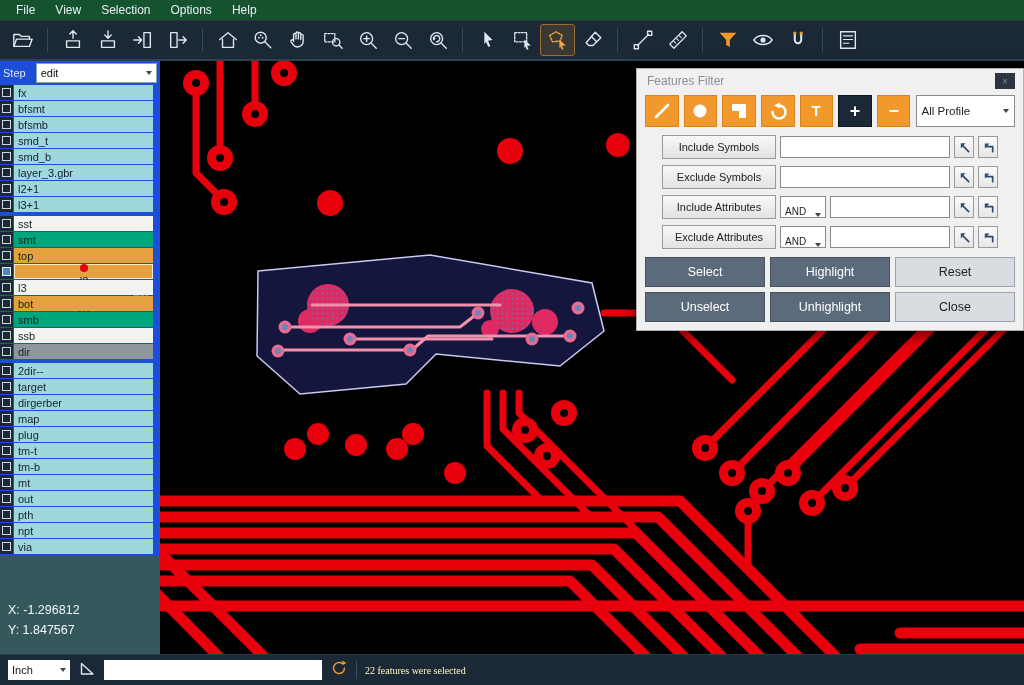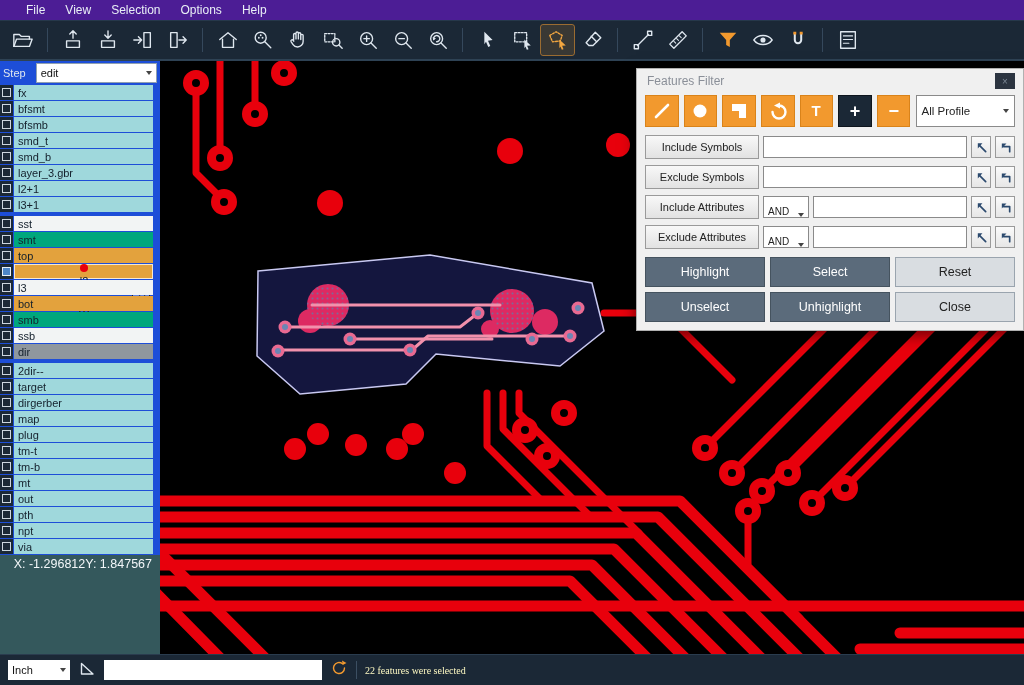--- a/index.html
+++ b/index.html
@@ -1,20 +1,20 @@
 <!DOCTYPE html>
 <html><head>
 <meta charset="utf-8">
 <style>
   html,body{margin:0;padding:0;background:#000;}
   .app{position:relative;width:1024px;height:685px;overflow:hidden;background:#10151b;
        font-family:"Liberation Sans",sans-serif;display:flex;flex-direction:column;}
 
   
-  .menubar{height:20px;background:#4c1d95;display:flex;align-items:center;padding-left:16px;flex:0 0 auto;}
+  .menubar{height:20px;background:#14532d;display:flex;align-items:center;padding-left:6px;flex:0 0 auto;}
   .menu-item{color:#e9eff6;font-size:12px;padding:2px 10px;cursor:default;}
 
   
   .toolbar{height:38px;background:#1b2836;display:flex;align-items:center;padding:0 6px;gap:2px;
            border-top:1px solid #26384a;border-bottom:2px solid #2e4254;flex:0 0 auto;}
   .tb-btn{width:33px;height:30px;display:flex;align-items:center;justify-content:center;border-radius:2px;}
   .tb-btn svg{width:22px;height:22px;stroke:#dfe7ef;fill:none;stroke-width:1.5;stroke-linecap:round;stroke-linejoin:round;}
   .tb-btn svg .f{fill:#dfe7ef;stroke:none;}
   .tb-btn.active{background:rgba(242,153,46,.14);outline:1px solid rgba(242,153,46,.6);}
   .tb-btn.active svg{stroke:#f2a640;}
@@ -44,21 +44,21 @@
   .layer-row[data-color="gold"]  .lr-body{background:#e3a23d;}
   .layer-row[data-color="gray"]  .lr-body{background:#8f979e;}
   .layer-row[data-selected="true"] .lr-body{box-shadow:inset 0 0 0 1px rgba(255,255,255,.75);flex-direction:column;}
   .lr-dot{display:none;width:8px;height:8px;border-radius:50%;background:#e8000c;flex:0 0 auto;}
   .layer-row[data-selected="true"] .lr-dot{display:block;}
   .lr-badge{margin-left:auto;border:1px solid #14202c;font-size:9px;line-height:10px;padding:0 3px;
             background:rgba(255,255,255,.3);}
   .lr-grid{display:none;width:10px;height:10px;flex:0 0 auto;}
   .layer-row[data-selected="true"] .lr-grid{display:block;}
   .lr-grid svg{width:10px;height:10px;stroke:#14202c;fill:none;stroke-width:1.2;}
-  .sidebar-rest{flex:1;background:#34585c;display:flex;flex-direction:row;justify-content:flex-end;
+  .sidebar-rest{flex:1;background:#34585c;display:flex;flex-direction:column;justify-content:flex-end;
                 padding:0 8px 14px;}
   .coord{color:#f3f7f9;font-size:12.5px;line-height:1.55;}
 
   
   .canvas{flex:1;position:relative;background:#000;overflow:hidden;}
   .canvas svg.pcb{position:absolute;left:0;top:0;}
   .t7{stroke:#e8000c;stroke-width:7;fill:none;stroke-linecap:round;stroke-linejoin:round;}
   .t11{stroke:#e8000c;stroke-width:11;fill:none;stroke-linecap:round;stroke-linejoin:round;}
   .dn{stroke:#e8000c;fill:#000;}
   .pf{fill:#e8000c;}
@@ -71,21 +71,21 @@
   .dlg-title{height:24px;display:flex;align-items:center;padding:0 8px 0 10px;color:#8a8f98;font-size:12px;}
   .dlg-close{margin-left:auto;width:20px;height:16px;background:#2b3440;color:#7b8794;font-size:10px;
              display:flex;align-items:center;justify-content:center;}
   .tool-row{display:flex;align-items:center;gap:5px;padding:2px 8px 8px;}
   .tool-btn{width:34px;height:30px;background:#f2992e;border:1px solid #d9831a;display:flex;
             align-items:center;justify-content:center;color:#fff;font-size:18px;font-weight:bold;}
   .tool-btn svg{width:20px;height:20px;}
   .tool-btn.dark{background:#1b2836;border-color:#0e151d;}
   .profile-select{margin-left:auto;width:94px;height:30px;background:#fff;border:1px solid #8a8a8a;
                   display:flex;align-items:center;padding:0 5px;font-size:11.5px;color:#222;}
-  .filter-row{display:flex;align-items:center;gap:4px;padding:0 8px;margin-bottom:6px;}
+  .filter-row{display:flex;align-items:center;gap:4px;padding:0 25px;margin-bottom:6px;}
   .filter-label{width:112px;flex:0 0 112px;height:22px;background:linear-gradient(#f8f8f8,#e2e2e2);
                 border:1px solid #9a9a9a;font-size:11px;color:#222;display:flex;align-items:center;justify-content:center;}
   .and-select{width:46px;flex:0 0 46px;height:22px;background:#fff;border:1px solid #8a8a8a;font-size:10px;
               color:#222;display:flex;align-items:flex-end;padding:0 4px;box-sizing:border-box;}
   .filter-input{flex:1;height:20px;border:1px solid #8a8a8a;background:#fff;font-size:11px;padding:0 4px;min-width:0;
                 font-family:"Liberation Sans",sans-serif;}
   .pick-btn{width:20px;flex:0 0 20px;height:22px;background:linear-gradient(#fbfbfb,#e6e6e6);
             border:1px solid #9a9a9a;display:flex;align-items:center;justify-content:center;box-sizing:border-box;}
   .pick-btn svg{width:13px;height:13px;stroke:#2c4a6e;fill:none;stroke-width:1.8;stroke-linecap:round;stroke-linejoin:round;}
   .dlg-buttons{display:grid;grid-template-columns:1fr 1fr 1fr;gap:5px;padding:2px 8px 8px;}
@@ -780,22 +780,22 @@
         </span>
       <span class="pick-btn">
           <svg viewBox="0 0 14 14">
             <path d="M11.5 11.5 V6 H5"></path>
             <polygon points="3,2.8 3,8.2 8,2.8" fill="#2c4a6e" stroke="none"></polygon>
           </svg>
         </span>
     </div>
 
     <div class="dlg-buttons">
+      <span class="dlg-btn dark">Select</span>
       <span class="dlg-btn dark">Highlight</span>
-      <span class="dlg-btn dark">Select</span>
       <span class="dlg-btn light">Reset</span>
       <span class="dlg-btn dark">Unselect</span>
       <span class="dlg-btn dark">Unhighlight</span>
       <span class="dlg-btn light">Close</span>
     </div>
   </div>
 
   <div class="statusbar">
     <span class="units-select">
       <span>Inch</span>

